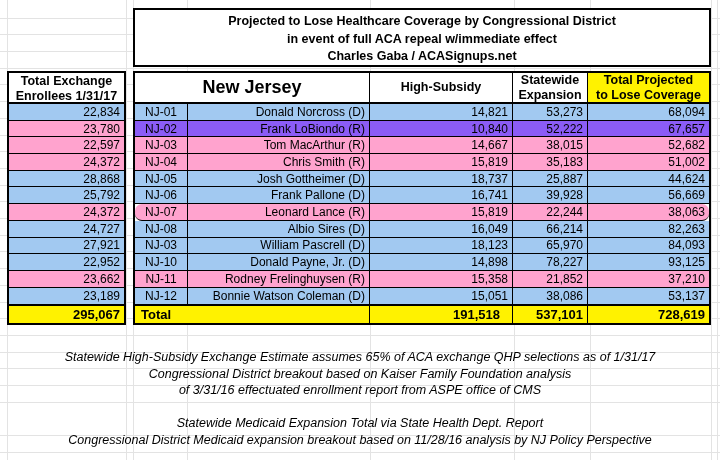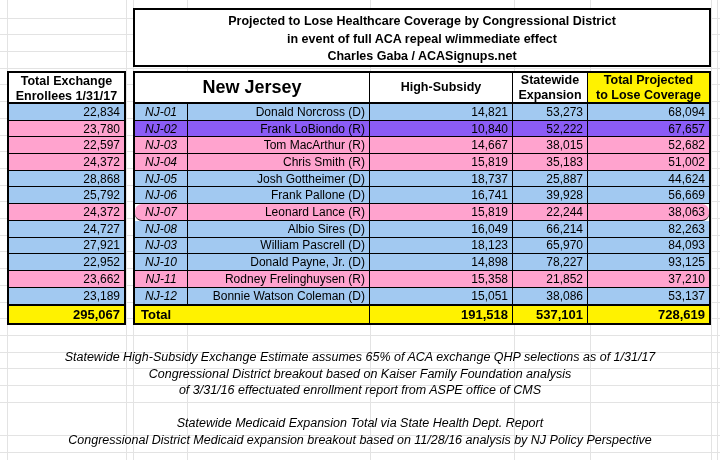--- a/index.html
+++ b/index.html
@@ -46,32 +46,32 @@
   
   .rows-box{ position:absolute; top:104px; border:2px solid #000; border-top:none; border-bottom:none; background:#fff; }
   .left-rows{ left:7px; width:119px; height:200.4px; }
   .main-rows{ left:133px; width:578px; height:200.4px; }
   .trow{ height:16.7px; border-bottom:1px solid #000; display:flex; }
   .trow:last-child{ border-bottom:none; }
   .cell{ height:100%; display:flex; align-items:center; border-right:1px solid #000; font-size:12px; }
   .cell.last, .cell.fill{ border-right:none; }
   .cell.fill{ width:100%; }
   .cell.num{ justify-content:flex-end; padding-right:4px; }
-  .cell.district{ width:53px; justify-content:center;font-style:italic; }
+  .cell.district{ width:53px; justify-content:center; }
   .cell.name{ width:182px; justify-content:flex-end; padding-right:4px; }
   .cell.w-hs{ width:143px; }
   .cell.w-med{ width:75px; }
   .cell.w-tot{ width:121px; }
 
   
   .left-total{ left:7px; top:304.4px; width:119px; height:20.6px; display:flex; align-items:center; justify-content:flex-end; padding-right:4px; font-weight:bold; font-size:13px; }
   .total-row{ left:133px; top:304.4px; width:578px; height:20.6px; display:flex; }
   .tcell{ height:100%; display:flex; align-items:center; font-weight:bold; font-size:13px; border-right:1px solid #000; }
   .tcell.label{ width:235px; padding-left:6px; }
-  .tcell.n1{ width:143px; justify-content:flex-end; padding-right:4px; }
+  .tcell.n1{ width:143px; justify-content:flex-end; padding-right:12px; }
   .tcell.n2{ width:75px; justify-content:flex-end; padding-right:4px; }
   .tcell.n3{ width:121px; justify-content:flex-end; padding-right:4px; border-right:none; }
 
   
   .fn{ position:absolute; left:0; width:720px; height:16.7px; line-height:16.7px; text-align:center; font-style:italic; font-size:12.5px; }
 </style>
 </head>
 <body>
 
 <div class="sheet">

